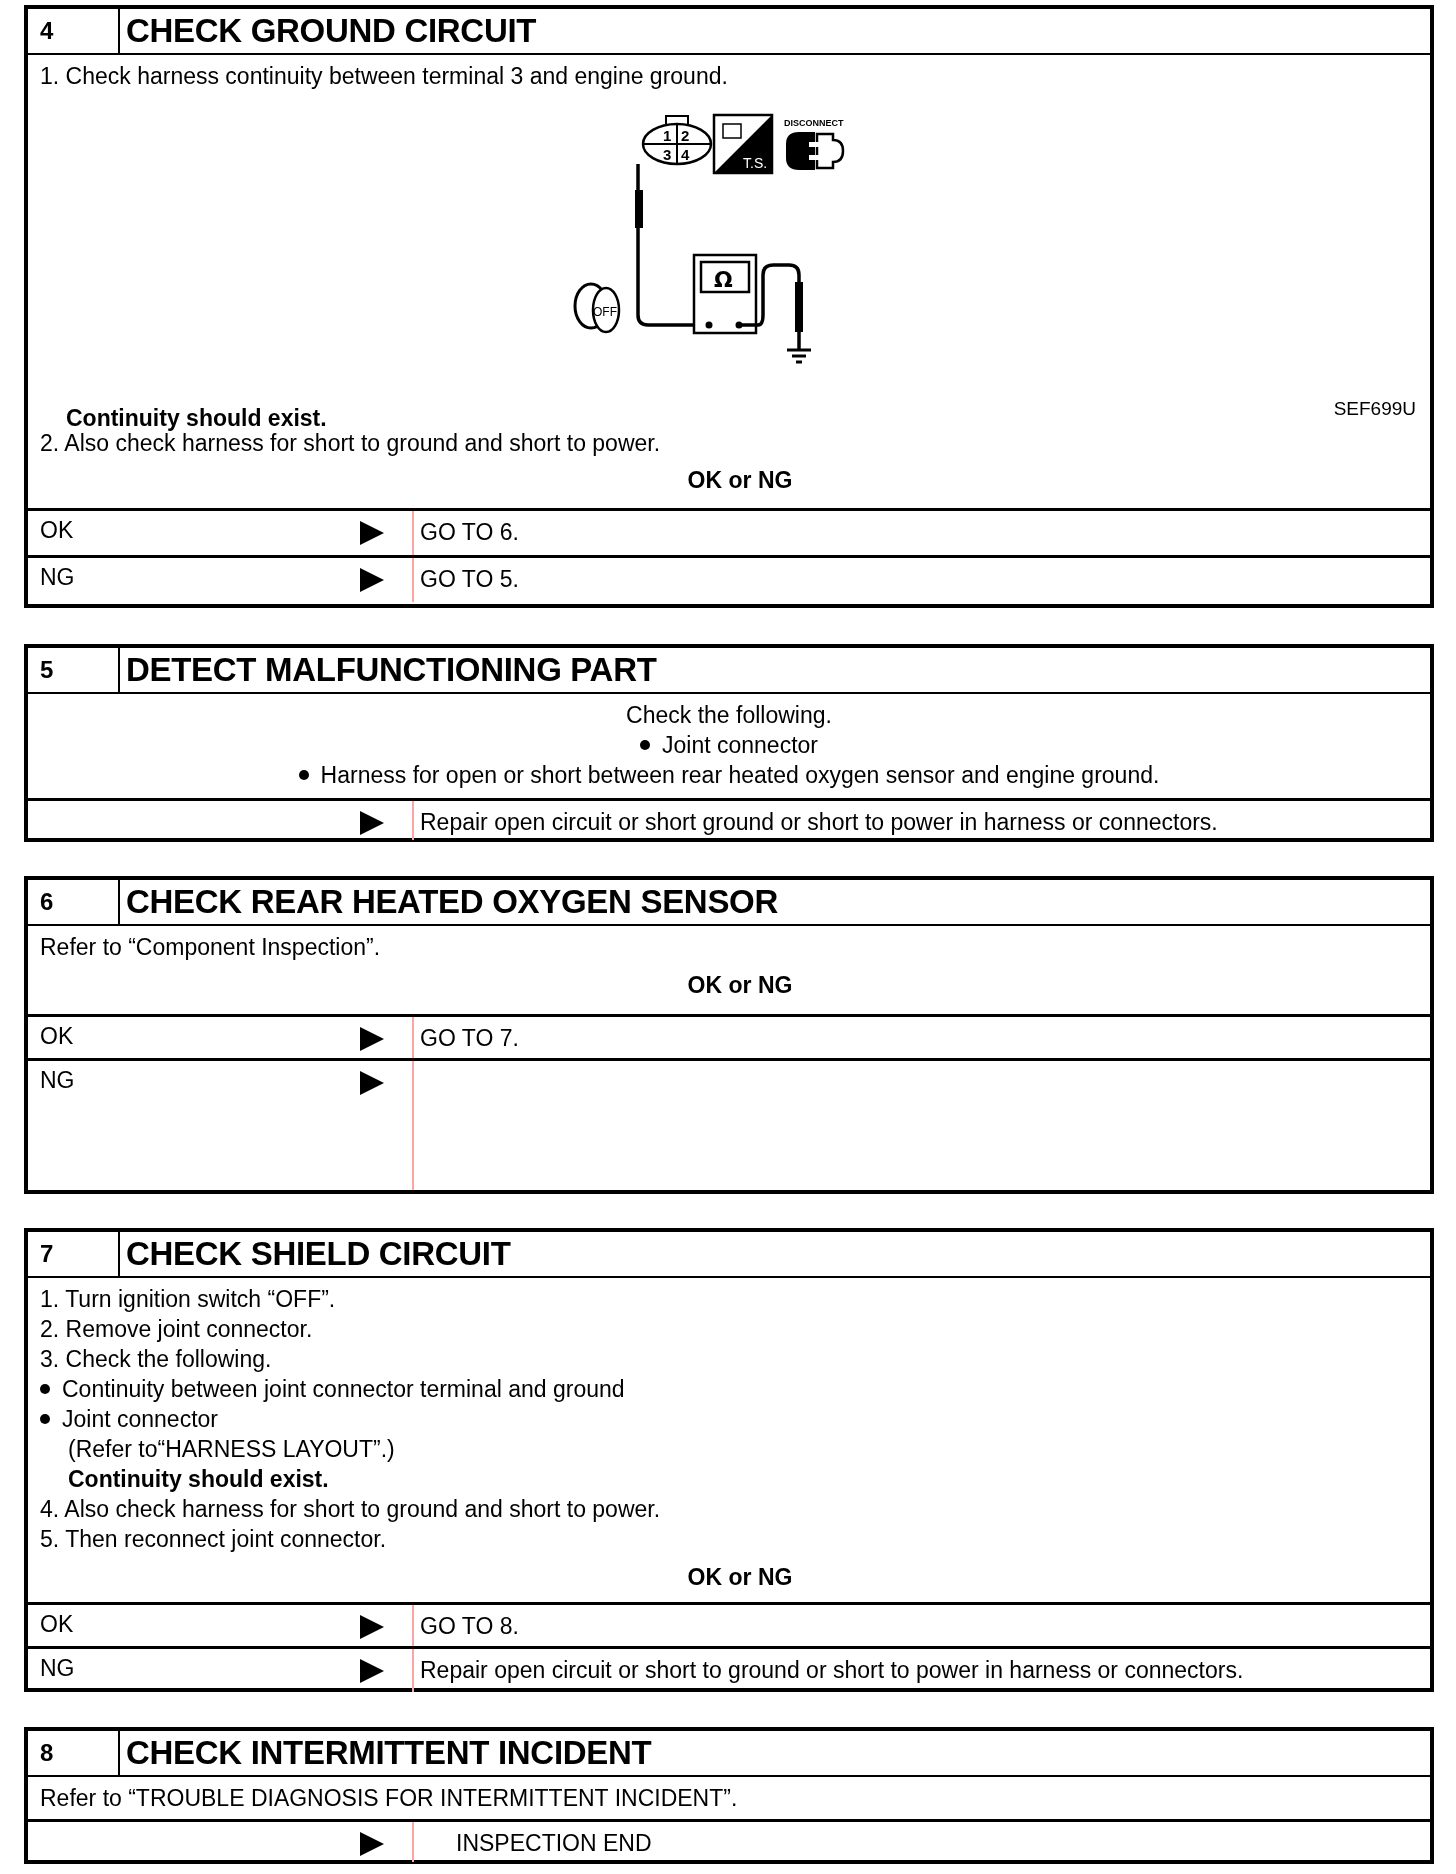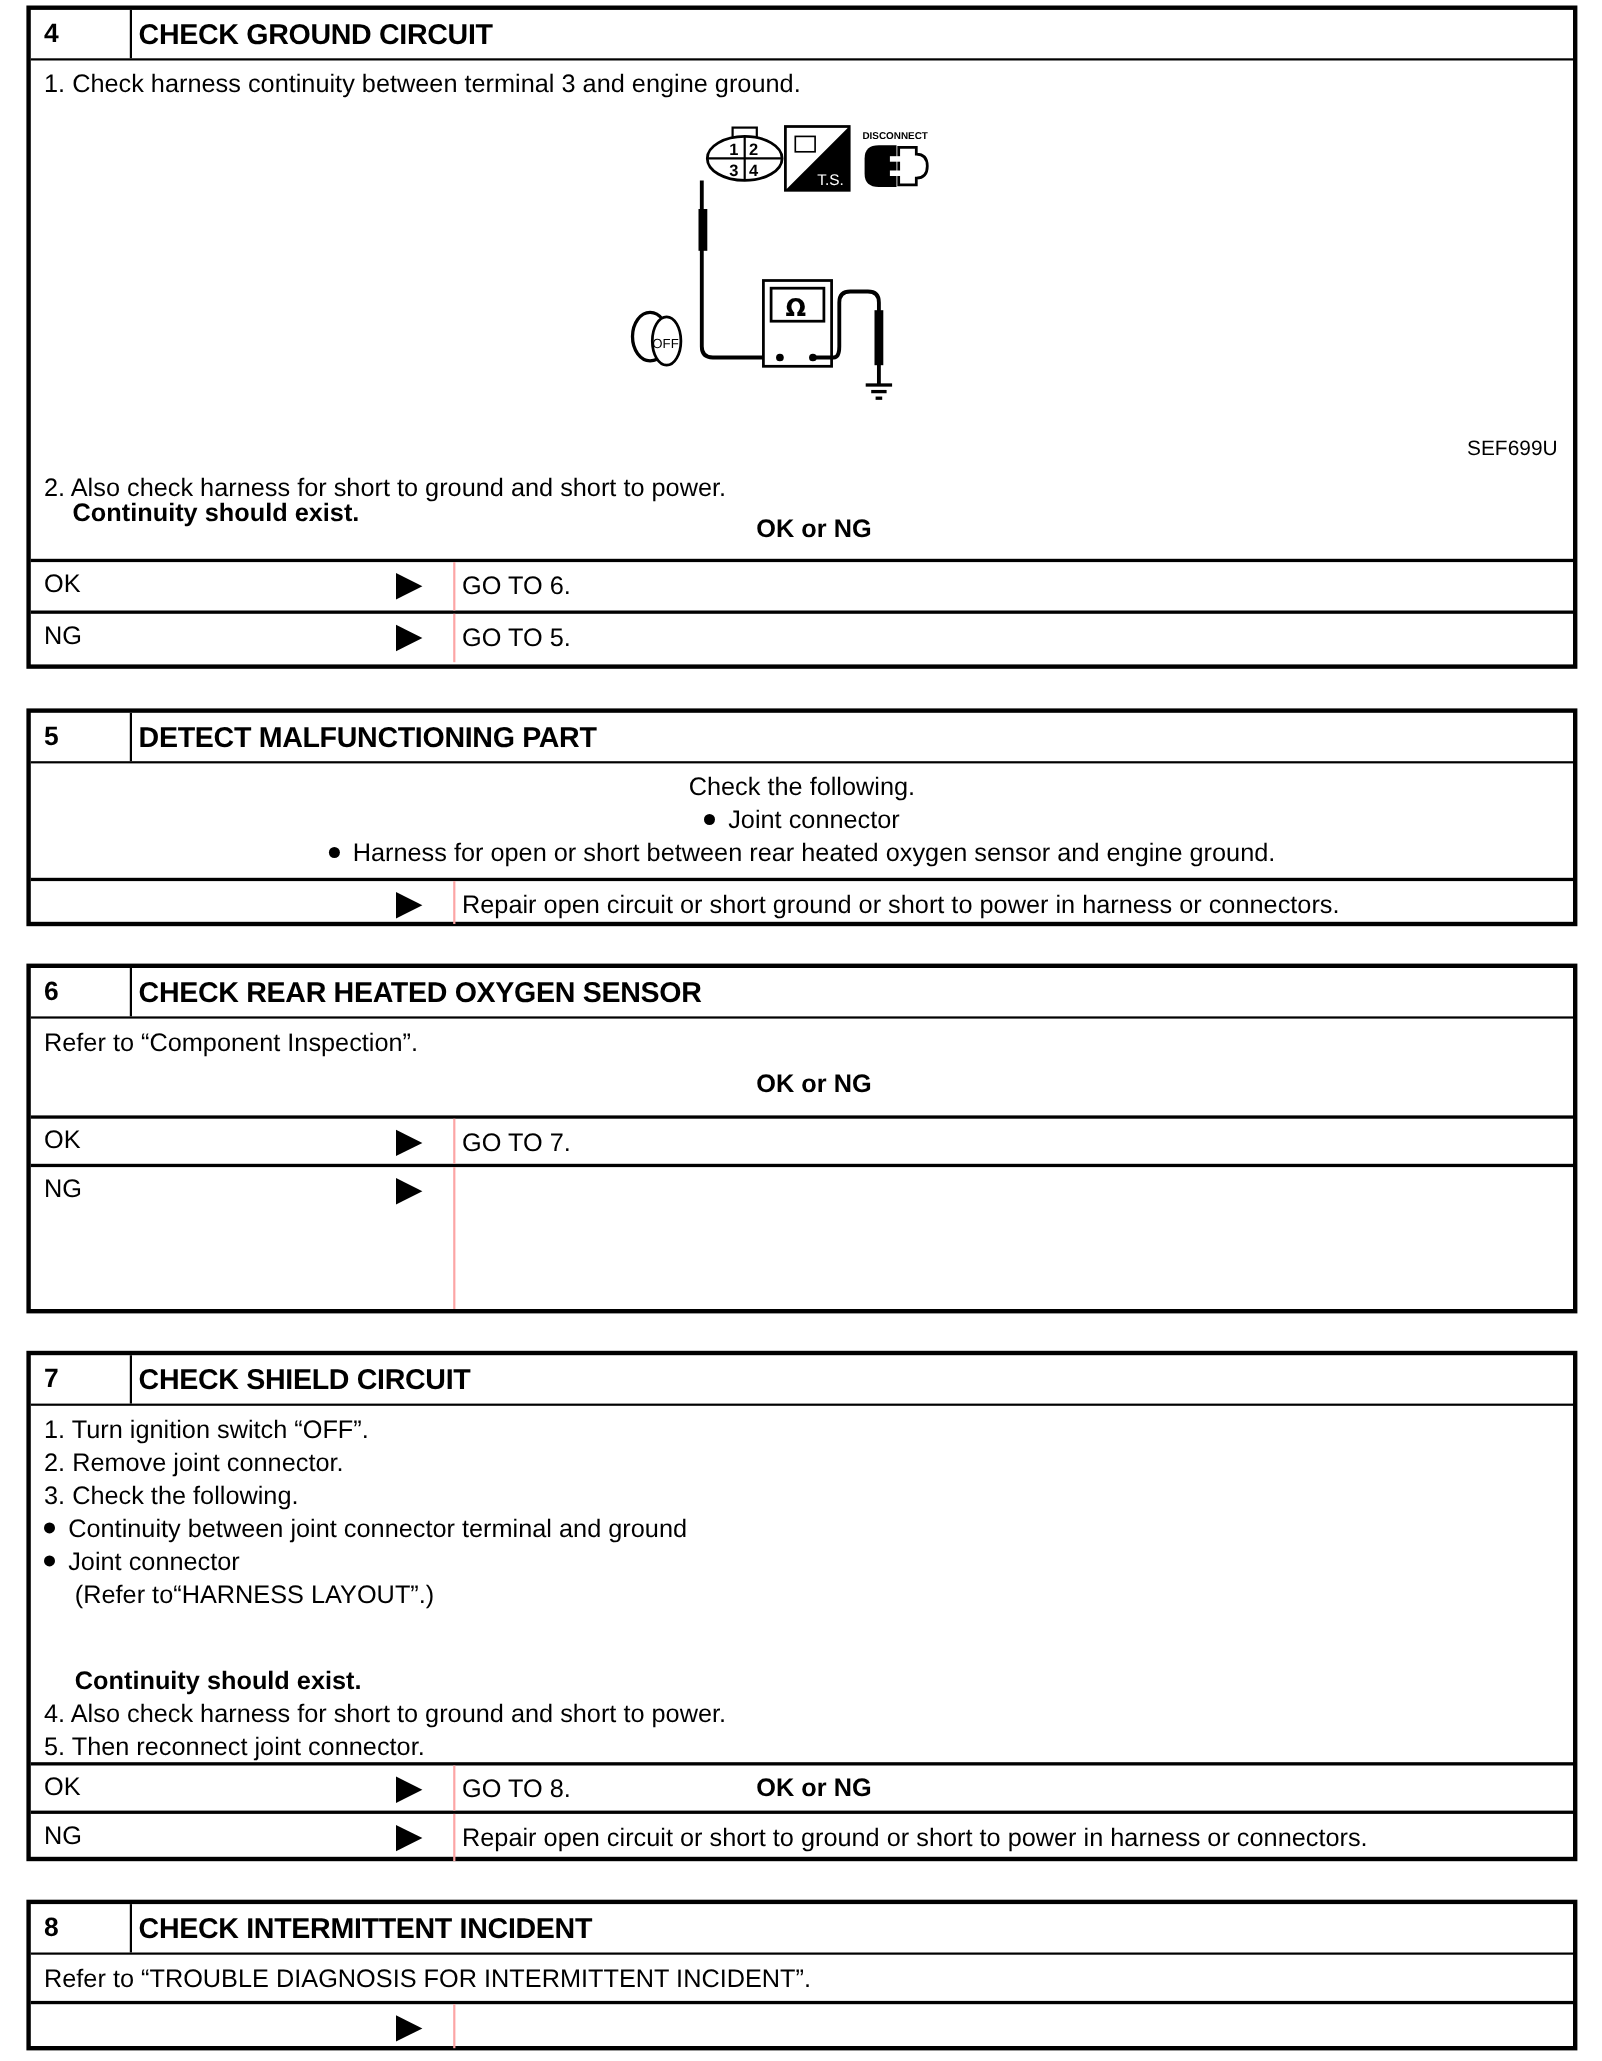--- a/index.html
+++ b/index.html
@@ -1,24 +1,24 @@
 <!DOCTYPE html>
 <html><head>
 <meta charset="utf-8">
 <style>
   html, body { margin: 0; padding: 0; background: #ffffff; }
   body { width: 1456px; height: 1874px; position: relative; overflow: hidden;
          font-family: "Liberation Sans", sans-serif; color: #000; }
   .sec { position: absolute; left: 24px; width: 1410px; border: 4px solid #000; box-sizing: border-box; background:#fff; }
   .hdr { display: flex; height: 46px; border-bottom: 2px solid #000; box-sizing: border-box; }
   .num { width: 92px; border-right: 2px solid #000; font-weight: bold; font-size: 24px; padding-left: 12px; line-height: 44px; box-sizing: border-box; }
-  .ttl { font-weight: bold; font-size: 26px; padding-left: 6px; line-height: 44px; letter-spacing: -0.3px; }
+  .ttl { font-weight: bold; font-size: 33px; padding-left: 6px; line-height: 44px; letter-spacing: -0.3px; }
   .body { padding: 6px 12px 4px 12px; font-size: 23px; line-height: 30px; box-sizing: border-box; position: relative; }
   .line { white-space: nowrap; }
-  .bold { font-weight: bold; margin-top: 48px; }
+  .bold { font-weight: bold; }
   .ind1 { padding-left: 36px; }
   .ind2 { padding-left: 28px; }
   .okng { text-align: center; font-weight: bold; font-size: 23px; padding-left: 22px; }
   .row { display: flex; border-top: 3px solid #000; font-size: 23px; box-sizing: border-box; }
   .row .lbl { width: 386px; position: relative; border-right: 2px solid #fca5a5; padding: 6px 0 0 12px; box-sizing: border-box; }
   .row .arr { position: absolute; right: 28px; top: 10px; width: 0; height: 0; border-top: 12px solid transparent; border-bottom: 12px solid transparent; border-left: 24px solid #000; }
   .row .act { flex: 1; padding: 6px 0 0 6px; line-height: 30px; }
   .row .act.bold { font-weight: normal; padding-left: 42px; }
   .figcode { position: absolute; right: 14px; font-size: 19px; }
   .bullet { display: inline-block; width: 10px; height: 10px; border-radius: 50%; background: #000; margin-right: 12px; vertical-align: middle; position: relative; top: -2px; }

